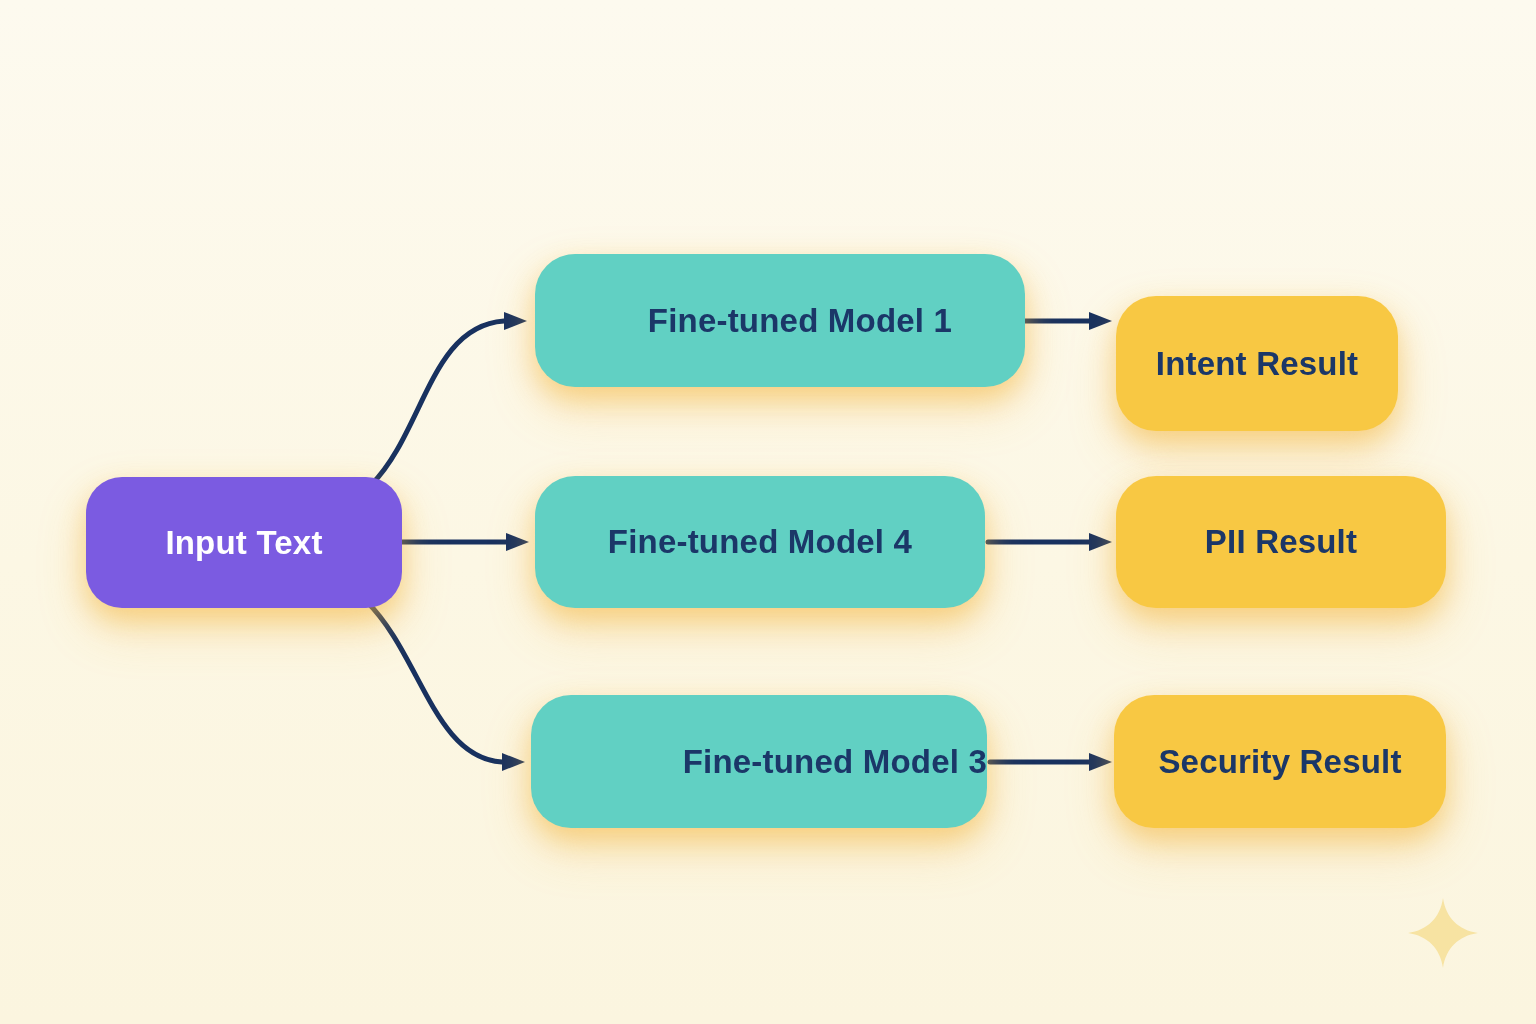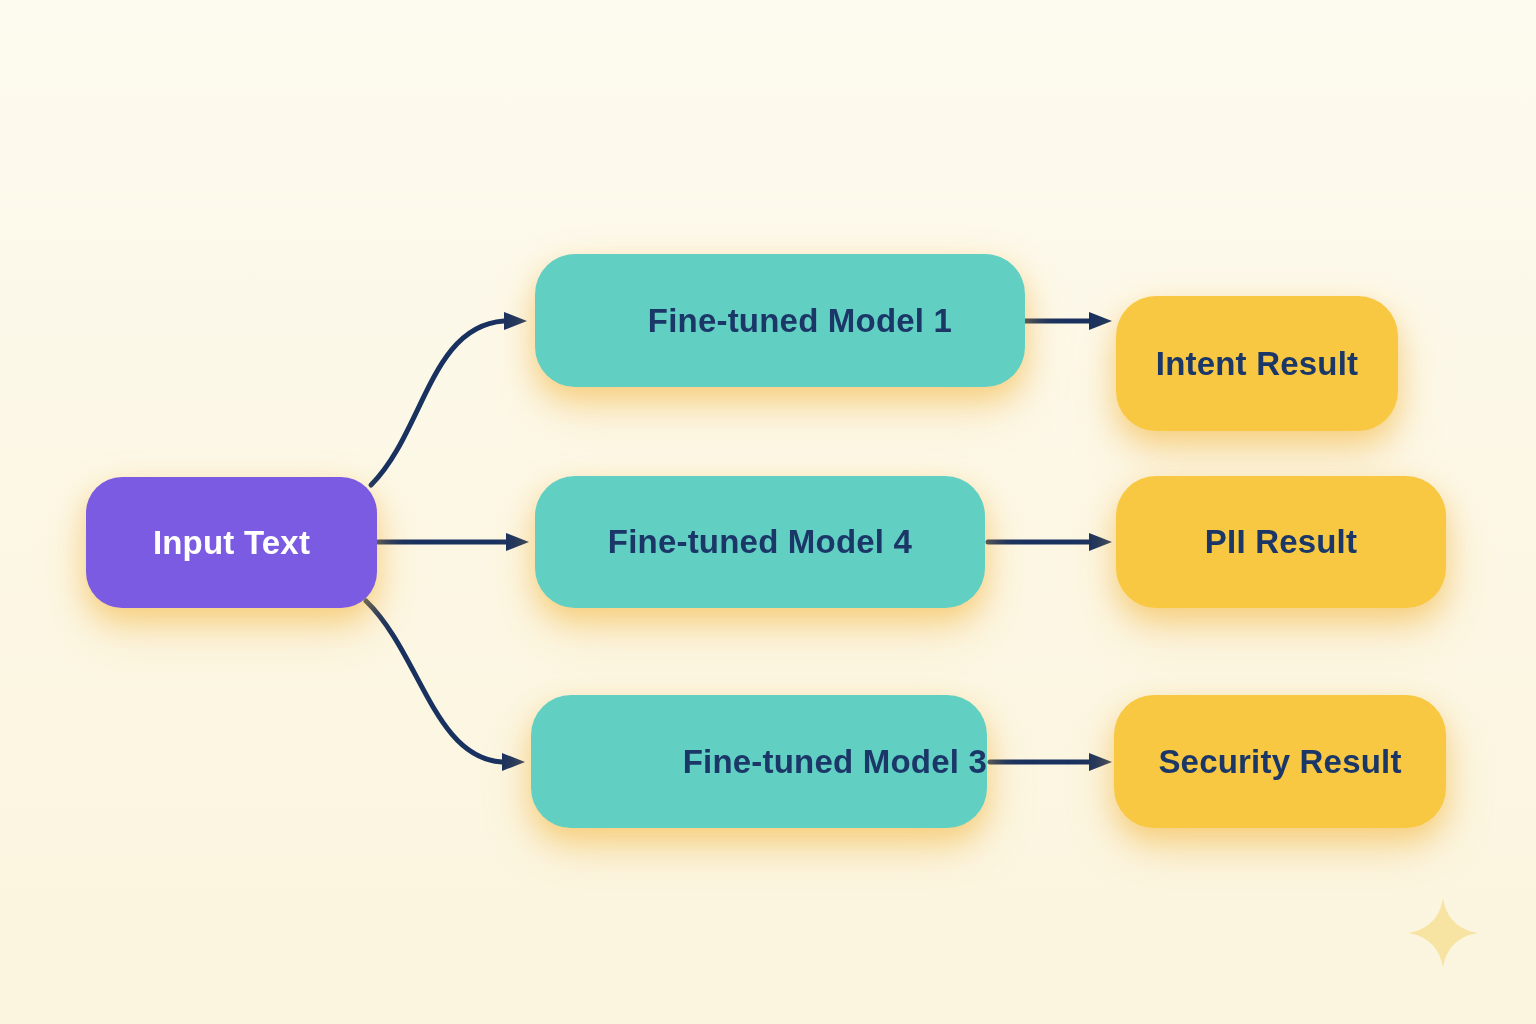--- a/index.html
+++ b/index.html
@@ -28,21 +28,21 @@
     align-items: center;
     justify-content: center;
     text-align: center;
     font-weight: 700;
     font-size: 33px;
     letter-spacing: 0.2px;
     border-radius: 40px;
     box-shadow: 0 12px 26px rgba(243, 181, 60, 0.45),
                 0 22px 48px rgba(243, 181, 60, 0.28);
   }
-  .node-input   { left: 86px;   top: 477px; width: 291px; height: 131px; border-radius: 36px; }
+  .node-input   { left: 86px;   top: 477px; width: 316px; height: 131px; border-radius: 36px; }
   .node-model-1 { left: 535px;  top: 254px; width: 450px; height: 133px; }
   .node-model-2 { left: 535px;  top: 476px; width: 450px; height: 132px; }
   .node-model-3 { left: 531px;  top: 695px; width: 456px; height: 133px; }
   .node-result-1 { left: 1116px; top: 252px; width: 282px; height: 135px; margin-top: 44px; }
   .node-result-2 { left: 1116px; top: 476px; width: 330px; height: 132px; }
   .node-result-3 { left: 1114px; top: 695px; width: 332px; height: 133px; }
   .sparkle {
     position: absolute;
     left: 1408px;
     top: 896px;

